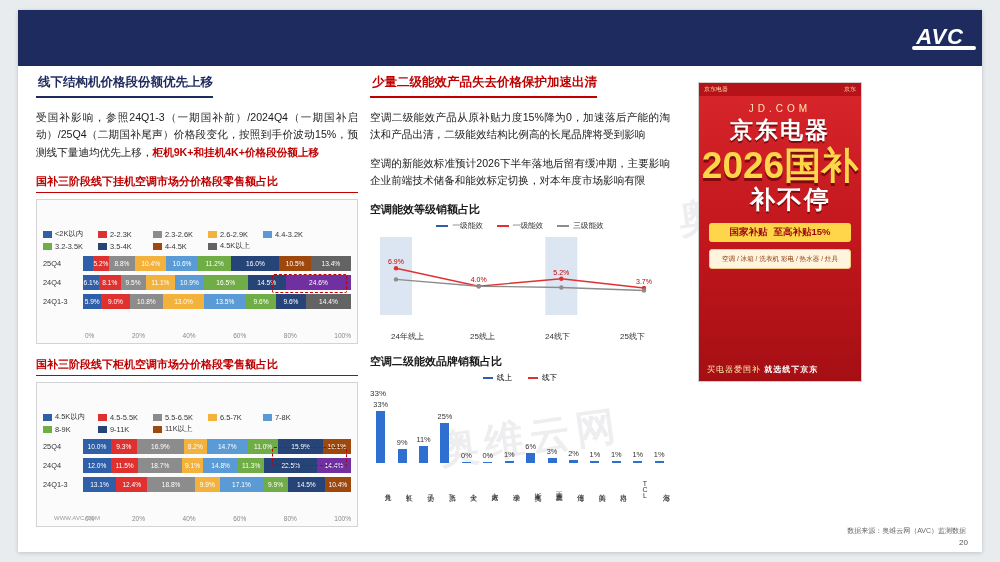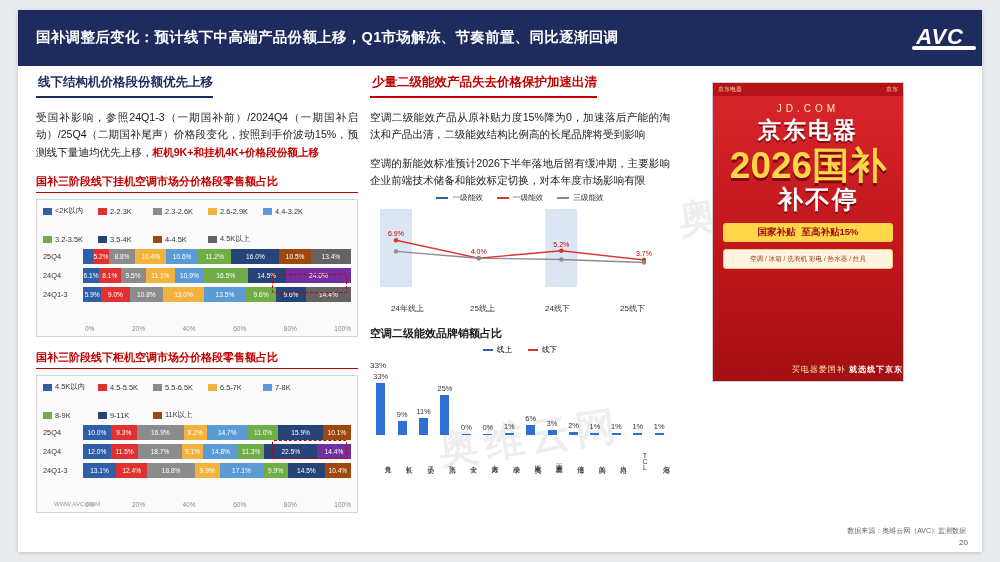--- a/index.html
+++ b/index.html
@@ -65,21 +65,21 @@
   .ch-title-b {
     font-size:11px; font-weight:bold; color:#1a1a1a;
     margin:12px 0 4px; display:block;
   }
 
   
   .chartcard {
     border:1px solid #d4d4d4; background:#fbfbfb;
     padding:6px 6px 4px; position:relative;
   }
-  .legend { display:flex; flex-wrap:wrap; gap:18px 10px; margin-bottom:5px; }
+  .legend { display:flex; flex-wrap:wrap; gap:2px 10px; margin-bottom:5px;margin-top:23px; }
   .legend .li { display:flex; align-items:center; font-size:7.4px; color:#333; }
   .legend .sw { width:9px; height:7px; margin-right:3px; display:inline-block; }
   .legend .li { width:45px; }
 
   .rowwrap { display:flex; align-items:center; margin-bottom:4px; }
   .rowlbl { width:40px; font-size:7.4px; color:#333; line-height:1.1; text-align:left; }
   .bar { flex:1; height:15px; display:flex; overflow:hidden; }
   .seg { height:100%; display:flex; align-items:center; justify-content:center;
          font-size:6.6px; color:#fff; white-space:nowrap; }
   .axis { display:flex; justify-content:space-between; font-size:6.5px; color:#888;
@@ -109,23 +109,23 @@
   .sb-names { display:flex; margin-top:3px; }
   .sb-names span {
     flex:1; font-size:7px; color:#333; text-align:center;
     writing-mode:vertical-rl; text-orientation:upright; letter-spacing:-1px;
     height:46px; margin:0 auto; line-height:1;
   }
   .ylab33 { position:absolute; left:0; top:0; font-size:8px; color:#333; }
 
   
   .poster {
-    margin-top:10px; width:192px; height:300px; position:relative;
+    margin-top:10px; width:164px; height:300px; position:relative;
     background:linear-gradient(180deg,#d8262b 0%,#c0161c 55%,#a50f14 100%);
-    border:1px solid #cfcfcf; overflow:hidden; margin-left:26px;
+    border:1px solid #cfcfcf; overflow:hidden; margin-left:12px;
   }
   .poster .topbar {
     height:13px; background:#b5121a; color:#ffd9a0; font-size:6px;
     display:flex; justify-content:space-between; align-items:center; padding:0 5px;
   }
   .poster .p-sub1 { text-align:center; color:#ffe9b0; font-size:10px; margin-top:7px; letter-spacing:4px; }
   .poster .p-big1 { text-align:center; color:#ffffff; font-size:23px; font-weight:bold;
                     margin-top:1px; letter-spacing:2px; text-shadow:0 2px 0 #7d0a0e; }
   .poster .p-big2 { text-align:center; font-size:37px; font-weight:bold; line-height:.95;
                     color:#ffd54a; text-shadow:0 3px 0 #7d0a0e; margin-top:2px; }
@@ -137,22 +137,22 @@
     display:flex; justify-content:center; gap:6px;
   }
   .poster .p-panel {
     margin:7px 10px 0; background:#fff4dd; border:1px solid #f0c987; border-radius:3px;
     padding:4px; text-align:center;
   }
   .poster .p-panel .ph { background:#c8161c; color:#ffe9b0; font-size:8px; padding:2px 0;
      border-radius:2px; margin-bottom:3px; }
   .poster .p-panel .pl { font-size:6.6px; color:#8a3b12; line-height:1.5; }
   .poster .p-foot {
-    position:absolute; bottom:6px; left:0; right:0; text-align:right;
-    color:#ffe9b0; font-size:8px; letter-spacing:1px;
+    position:absolute; bottom:6px; left:0; right:0; text-align:left;
+    color:#ffe9b0; font-size:8px; letter-spacing:1px;padding-left:8px;
   }
   .poster .p-foot b { color:#fff; }
 
   .src {
     position:absolute; right:16px; bottom:16px; font-size:7px; color:#666; text-align:right;
   }
   .pageno { position:absolute; right:14px; bottom:5px; font-size:8px; color:#555; }
   .footnote { position:absolute; left:18px; bottom:6px; font-size:6px; color:#999; }
 
   .wm {
@@ -169,21 +169,20 @@
 
 <div class="slide">
 
   <div class="wm">
     <span style="left:120px; top:230px;">奥维云网</span>
     <span style="left:420px; top:400px;">奥维云网</span>
     <span style="left:660px; top:170px;">奥维云网</span>
   </div>
 
   <div class="header">
-    <div class="title">国补调整后变化：预计线下中高端产品份额上移，Q1市场解冻、节奏前置、同比逐渐回调</div>
     <div class="logo">
       <span>AVC</span>
       <span class="swoosh"></span>
     </div>
   </div>
 
   <div class="col col1">
     <div class="colhead">线下结构机价格段份额优先上移</div>
     <div class="body-txt">
       <span>受国补影响，参照24Q1-3（一期国补前）/2024Q4（一期国补启动）/25Q4（二期国补尾声）价格段变化，按照到手价波动15%，预测线下量迪均优先上移，</span><span class="red">柜机9K+和挂机4K+价格段份额上移</span>
@@ -380,20 +379,21 @@
       <div class="hilite" style="left:235px; top:64px; width:75px; height:19px;"></div>
     </div>
     <div class="footnote">WWW.AVC.COM</div>
   </div>
 
   <div class="col col2">
     <div class="colhead">少量二级能效产品失去价格保护加速出清</div>
     <div class="body-txt">空调二级能效产品从原补贴力度15%降为0，加速落后产能的淘汰和产品出清，二级能效结构比例高的长尾品牌将受到影响</div>
     <div class="body-txt">空调的新能效标准预计2026下半年落地后留有缓冲期，主要影响企业前端技术储备和能效标定切换，对本年度市场影响有限</div>
 
+    <div class="ch-title-b">空调能效等级销额占比</div>
     <div class="linelegend" id="lg3">
         <div class="li">
           <span class="mk" style="background: rgb(47, 95, 168);"></span>
           <span>一级能效</span>
         </div>
         <div class="li">
           <span class="mk" style="background: rgb(224, 49, 49);"></span>
           <span>一级能效</span>
         </div>
         <div class="li">

